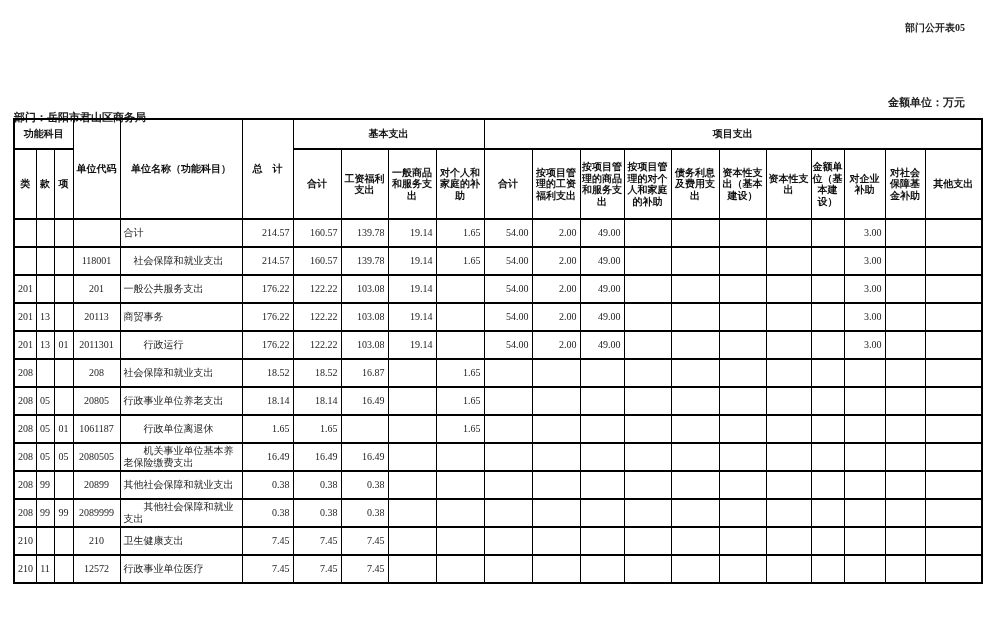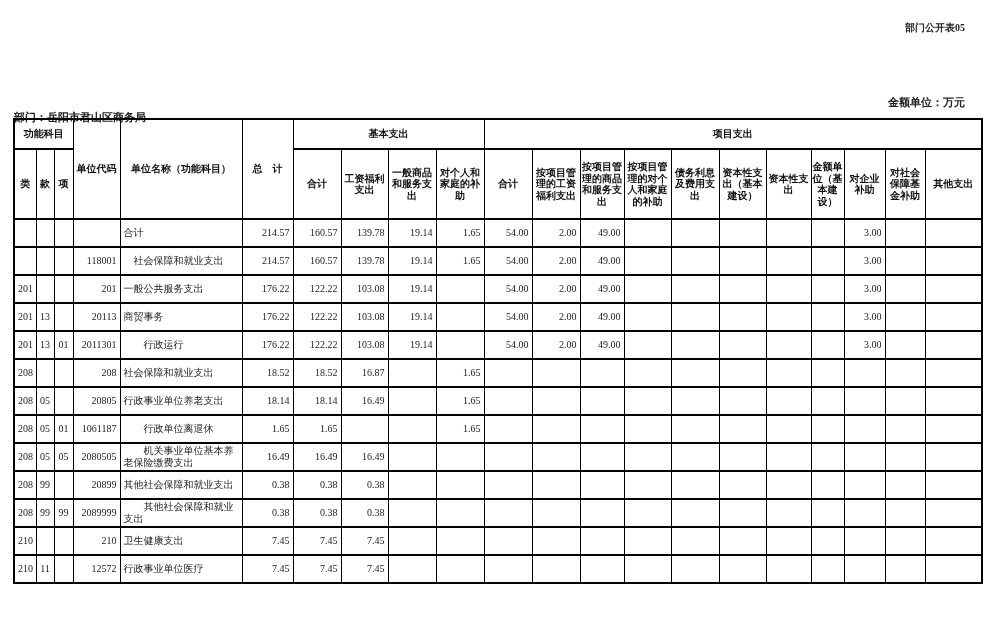--- a/index.html
+++ b/index.html
@@ -48,21 +48,21 @@
     color:#111;
   }
   tr.hrow1 { height:30px; }
   tr.hrow2 { height:70px; }
   tbody tr { height:28px; }
   table.budget td {
     font-size:10px; vertical-align:middle; line-height:1.2;
     padding:1px 3px; color:#222;
   }
   td.c-cls, td.c-kuan, td.c-xiang { text-align:center; padding:1px; }
-  td.c-code { text-align:right; }
+  td.c-code { text-align:center; }
   td.c-name { text-align:left; white-space:pre-wrap; }
   td.c-num  { text-align:right; }
 </style>
 </head>
 <body>
 
 <div class="page">
 
   <div class="doc-tag">部门公开表05</div>
 

